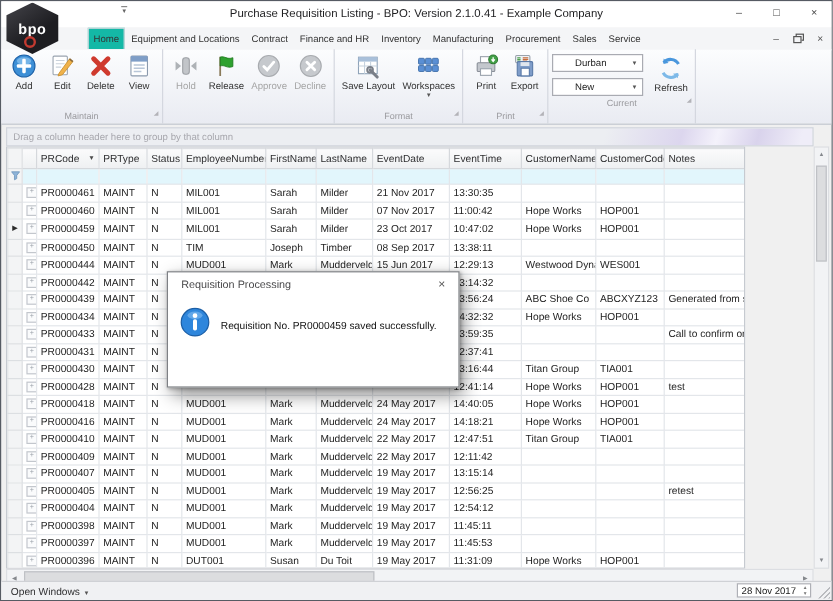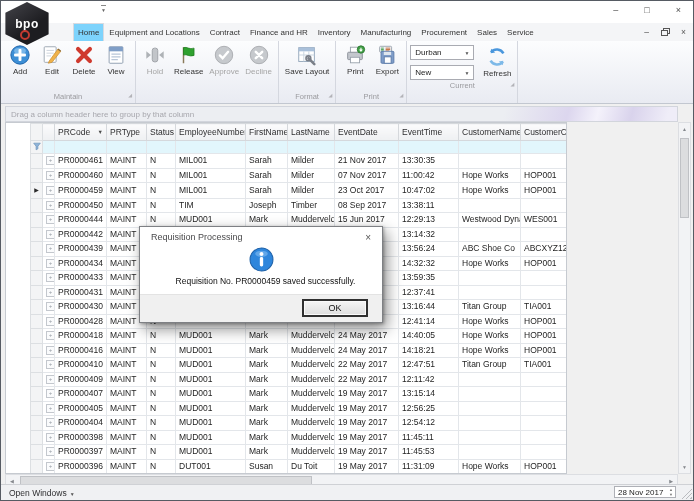--- a/index.html
+++ b/index.html
@@ -16,52 +16,52 @@
   .logo{position:absolute;left:3px;top:1px;width:46px;height:43px;z-index:6;}
   .hex{width:46px;height:43px;background:linear-gradient(145deg,#45454b,#1d1d21 60%);
        clip-path:polygon(50% 0,97% 25%,97% 75%,50% 100%,3% 75%,3% 25%);
        color:#fff;font-weight:bold;font-size:12px;letter-spacing:.5px;
        display:flex;align-items:center;justify-content:center;}
   .red-ring{position:absolute;left:16px;bottom:5px;width:6px;height:6px;border:2px solid #c23a30;border-radius:50%;}
   
   .tabrow{position:absolute;top:22px;left:0;right:0;height:18px;background:#f4f5f7;border-bottom:1px solid #d9dbe1;}
   #tabs{position:absolute;left:72px;right:64px;top:0;bottom:0;display:flex;overflow:hidden;}
   .tab{font-size:8px;color:#333;padding:4px 4px 0 4px;white-space:nowrap;border:1px solid transparent;border-bottom:none;}
-  .tab.active{background:#7dd3fc;border-color:#d8dae0;}
+  .tab.active{background:#14b8a6;border-color:#d8dae0;}
   .childbtns{position:absolute;right:7px;top:4px;display:flex;gap:12px;align-items:center;}
   .childbtns .g{font-size:8.5px;color:#555;line-height:10px;cursor:default;}
   .restore-ic{position:relative;width:8px;height:8px;}
   .restore-ic::before{content:"";position:absolute;left:2px;top:0;width:5px;height:4px;border:1px solid #555;}
   .restore-ic::after{content:"";position:absolute;left:0;top:2px;width:5px;height:4px;border:1px solid #555;background:#f4f5f7;}
   
   .ribbon{position:absolute;top:40px;left:0;right:0;height:63px;display:flex;
           background:linear-gradient(#fcfdfe,#e9ebf2);border-bottom:1px solid #c2c7d0;box-sizing:border-box;}
   .rgroup{display:flex;flex-direction:column;border-right:1px solid #d4d7df;padding:0 3px;}
   .rbuttons{flex:1;display:flex;align-items:flex-start;padding-top:2px;}
   .rbtn{display:flex;flex-direction:column;align-items:center;font-size:8px;color:#333;
         padding:1px 3px;min-width:26px;border-radius:2px;white-space:nowrap;}
   .rbtn .ic{width:22px;height:22px;margin-bottom:1px;}
   .rbtn.disabled{color:#a5a5a5;}
   .rbtn .mini{font-size:5px;color:#555;margin-top:1px;}
   .rcaption{height:12px;font-size:7.5px;color:#9a9a9e;text-align:center;position:relative;line-height:12px;}
   .rcaption .dl{position:absolute;right:0;bottom:2px;font-size:5px;color:#b3b3b8;}
   .current-box{display:flex;gap:6px;padding-top:4px;}
   .combos{display:flex;flex-direction:column;gap:5px;}
-  .combo{width:64px;height:15px;background:#fff;border:1px solid #a9abb2;font-size:8px;color:#222;
-         display:flex;align-items:center;padding-left:4px;box-sizing:border-box;}
+  .combo{width:76px;height:15px;background:#fff;border:1px solid #a9abb2;font-size:8px;color:#222;
+         display:flex;align-items:center;padding-left:18px;box-sizing:border-box;}
   .combo .arr{margin-left:auto;font-size:5px;color:#555;padding:0 4px;}
   
   .group-panel{position:absolute;left:4px;top:105px;width:673px;height:16px;background:#eceef2;
                border:1px solid #d2d5dc;box-sizing:border-box;overflow:hidden;}
   .gp-hint{position:absolute;left:5px;top:3px;font-size:8px;color:#a7a7ad;}
   .gp-swoosh{position:absolute;right:0;top:0;width:210px;height:100%;
              background:linear-gradient(105deg,rgba(236,238,242,0) 18%,#dcd6ee 48%,#f4f2fb 62%,#d9d3ec 78%,#efedf8 95%);}
   
-  .grid-wrap{position:absolute;left:4px;top:121px;width:562px;height:352px;background:#fff;
-             border:1px solid #c6cad0;box-sizing:border-box;overflow:hidden;padding-left:24px;}
+  .grid-wrap{position:absolute;left:4px;top:121px;width:616px;height:352px;background:#fff;
+             border:1px solid #c6cad0;box-sizing:border-box;overflow:hidden;}
   table{border-collapse:collapse;table-layout:fixed;width:671px;}
   th,td{border:1px solid #e3e6ea;padding:0 3px;font-size:8.5px;white-space:nowrap;overflow:hidden;
         text-align:left;font-weight:normal;color:#1e1e1e;box-sizing:border-box;}
   th{background:linear-gradient(#fbfbfc,#eef0f2);border-color:#d5d8dc;height:17px;color:#2e2e30;}
   .filter-row td{background:#e2f6fc;height:13px;}
   .data-row td{height:13.5px;line-height:13.5px;}
   td.ind,th.ind{background:#f3f4f5;border-color:#dcdfe2;padding:0 1px;text-align:center;}
   td.exp{text-align:center;color:#a6abb3;}
   .expbox{display:inline-block;width:7px;height:7px;border:1px solid #c3c7cd;background:#fafbfc;
           font-size:6px;line-height:6px;color:#9aa0a8;vertical-align:middle;}
@@ -87,34 +87,35 @@
   .spin span{font-size:4px;color:#777;}
   .grip{position:absolute;right:1px;bottom:1px;width:11px;height:11px;
         background:repeating-linear-gradient(135deg,transparent 0 2px,#b9bbbf 2px 3px);
         clip-path:polygon(100% 0,100% 100%,0 100%);}
   
   .dialog{position:absolute;left:138px;top:225px;width:244px;height:97px;background:#fff;
           border:1px solid #7e8084;box-shadow:4px 6px 14px rgba(0,0,0,.45),1px 1px 3px rgba(0,0,0,.3);
           z-index:20;box-sizing:border-box;}
   .dlg-title{height:20px;display:flex;align-items:center;padding:0 11px;font-size:9px;color:#4a4a4c;}
   .dlg-close{margin-left:auto;font-size:10px;color:#565656;cursor:default;}
-  .dlg-body{height:47px;display:flex;align-items:center;padding:0 10px;flex-direction:column;}
+  .dlg-body{height:47px;display:flex;align-items:center;padding:0 10px;}
   .dlg-msg{font-size:8.5px;color:#101010;margin-left:9px;}
   .dlg-footer{height:27px;background:#f0f0f0;border-top:1px solid #e3e3e3;position:relative;}
   .ok-btn{position:absolute;right:14px;top:4px;width:66px;height:18px;box-sizing:border-box;
           background:linear-gradient(#f5f5f5,#dedede);border:2px solid #303030;
           font-size:9px;color:#111;display:flex;align-items:center;justify-content:center;
           box-shadow:inset 0 0 0 1px #fafafa;}
 </style>
 </head>
 <body>
 
 <div id="app">
 
   <div class="titlebar">
+    <div class="title-text">Purchase Requisition Listing - BPO: Version 2.1.0.41 - Example Company</div>
     <div class="qat-arrow">▼</div>
     <div class="capbtns">
       <span>–</span>
       <span>□</span>
       <span>×</span>
     </div>
   </div>
 
   <div class="logo">
     <div class="hex">bpo</div>
@@ -236,20 +237,36 @@
           <span class="ic">
             <svg viewBox="0 0 24 24">
                 <rect x="3" y="4" width="17" height="15" fill="#fff" stroke="#8fa3b8"></rect>
                 <rect x="3" y="4" width="17" height="4" fill="#a9c0da"></rect>
                 <path d="M3 12 h17 M8.5 8 v11 M14 8 v11" stroke="#c6d2de" stroke-width="1"></path>
                 <path d="M13.5 15.5 L20 22" stroke="#7a7f88" stroke-width="2.8" stroke-linecap="round"></path>
                 <circle cx="13.5" cy="15.5" r="2.6" fill="none" stroke="#7a7f88" stroke-width="1.8"></circle>
               </svg>
           </span>
           <span>Save Layout</span>
+        </div>
+        <div class="rbtn">
+          <span class="ic">
+            <svg viewBox="0 0 24 24">
+                <g fill="#5a8fd4" stroke="#3f6ea8" stroke-width=".8">
+                  <rect x="3" y="5" width="5.4" height="5.4" rx="1"></rect>
+                  <rect x="9.3" y="5" width="5.4" height="5.4" rx="1"></rect>
+                  <rect x="15.6" y="5" width="5.4" height="5.4" rx="1"></rect>
+                  <rect x="3" y="11.6" width="5.4" height="5.4" rx="1"></rect>
+                  <rect x="9.3" y="11.6" width="5.4" height="5.4" rx="1"></rect>
+                  <rect x="15.6" y="11.6" width="5.4" height="5.4" rx="1"></rect>
+                </g>
+              </svg>
+          </span>
+          <span>Workspaces</span>
+          <span class="mini">▼</span>
         </div>
       </div>
       <div class="rcaption"><span>Format</span><span class="dl">◢</span></div>
     </div>
 
     <div class="rgroup">
       <div class="rbuttons">
         <div class="rbtn">
           <span class="ic">
             <svg viewBox="0 0 24 24">
@@ -776,18 +793,15 @@
       <span>
         <svg width="25" height="25" viewBox="0 0 24 24">
             <circle cx="12" cy="12" r="11" fill="#2e86dc" stroke="#1c5fa6"></circle>
             <ellipse cx="12" cy="6.5" rx="6" ry="3" fill="#7db9ef" opacity=".65"></ellipse>
             <circle cx="12" cy="6.8" r="1.9" fill="#fff"></circle>
             <rect x="10.4" y="9.6" width="3.2" height="9" rx="1.4" fill="#fff"></rect>
           </svg>
       </span>
       <span class="dlg-msg">Requisition No. PR0000459 saved successfully.</span>
     </div>
-    <div class="dlg-footer">
-      <div class="ok-btn">OK</div>
-    </div>
   </div>
 
 </div>
 
 </body></html>

